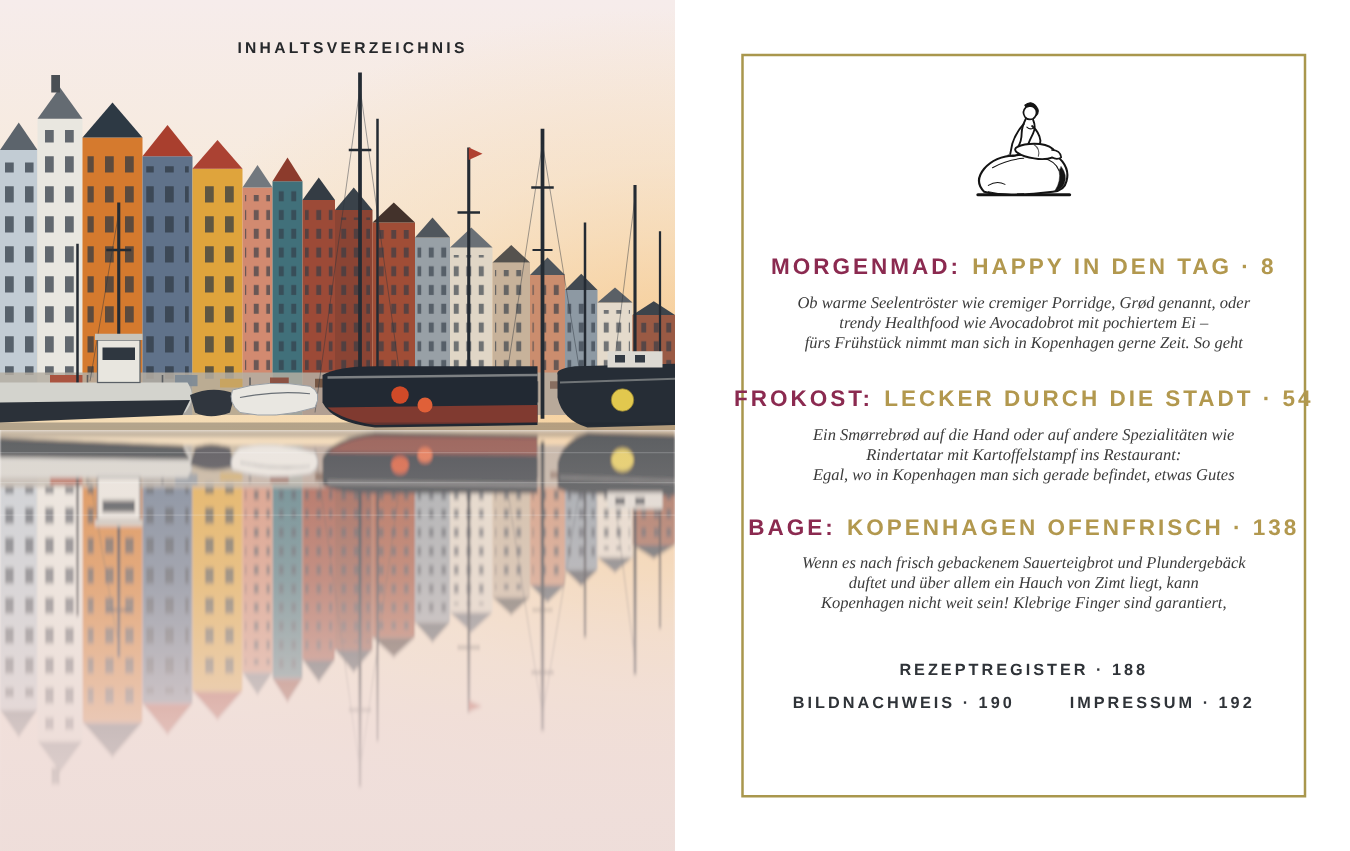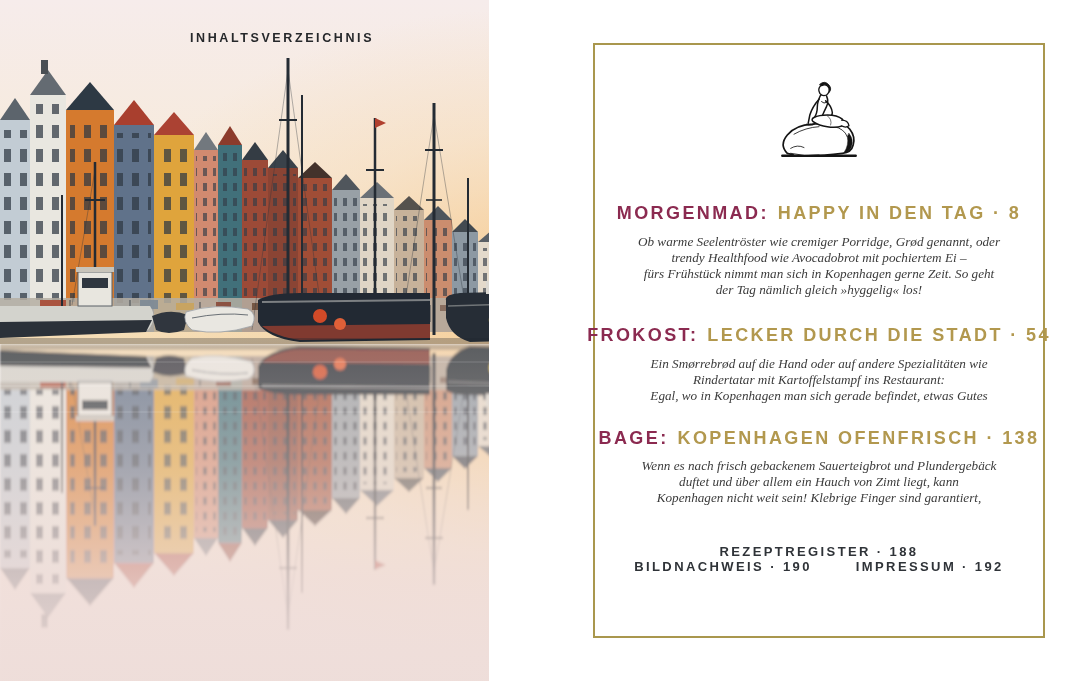--- a/index.html
+++ b/index.html
@@ -3,21 +3,21 @@
 <meta charset="utf-8">
 <style>
   html,body{margin:0;padding:0;}
   body{
     width:1080px;height:681px;overflow:hidden;background:#ffffff;
     font-family:"Liberation Sans",sans-serif;
   }
   .spread{position:relative;width:1080px;height:681px;background:#ffffff;}
 
   
-  .photo-wrap{position:absolute;left:0;top:0;width:489px;height:681px;overflow:hidden;}
+  .photo-wrap{position:absolute;left:0;top:0;width:540px;height:681px;overflow:hidden;}
   .photo-wrap svg{display:block;}
   .page-title{
     position:absolute;left:190px;top:31px;
     font-size:12.5px;font-weight:bold;letter-spacing:2.6px;
     color:#26282b;white-space:nowrap;
   }
 
   
   .frame{
     position:absolute;left:593px;top:43px;width:452px;height:595px;
@@ -40,21 +40,21 @@
     margin-top:10px;
     font-family:Liberation Serif, serif;font-style:italic;
     font-size:13.2px;line-height:16px;color:#3b3b3b;text-align:center;
   }
 
   .footer1{margin-top:38px;}
   .footer-line{
     font-weight:bold;font-size:13px;letter-spacing:2.4px;color:#2f3338;
     white-space:nowrap;
   }
-  .footer2{display:flex;gap:44px;}
+  .footer2{margin-top:11px;display:flex;gap:44px;}
 </style>
 </head>
 <body>
 
 <div class="spread">
 
   <div class="photo-wrap">
     <svg width="540" height="681" viewBox="0 0 540 681" xmlns="http://www.w3.org/2000/svg">
       <defs>
         <linearGradient id="sky" x1="0" y1="0" x2="0" y2="1">
@@ -256,21 +256,20 @@
       </g>
     </svg>
 
     <div class="toc-heading h1">
       <span class="cat">MORGENMAD:</span><span class="rest">HAPPY IN DEN TAG · 8</span>
     </div>
     <div class="toc-desc">
       <div>Ob warme Seelentröster wie cremiger Porridge, Grød genannt, oder</div>
       <div>trendy Healthfood wie Avocadobrot mit pochiertem Ei –</div>
       <div>fürs Frühstück nimmt man sich in Kopenhagen gerne Zeit. So geht</div>
-      <div>der Tag nämlich gleich »hyggelig« los!</div>
     </div>
 
     <div class="toc-heading h2">
       <span class="cat">FROKOST:</span><span class="rest">LECKER DURCH DIE STADT · 54</span>
     </div>
     <div class="toc-desc">
       <div>Ein Smørrebrød auf die Hand oder auf andere Spezialitäten wie</div>
       <div>Rindertatar mit Kartoffelstampf ins Restaurant:</div>
       <div>Egal, wo in Kopenhagen man sich gerade befindet, etwas Gutes</div>
     </div>

